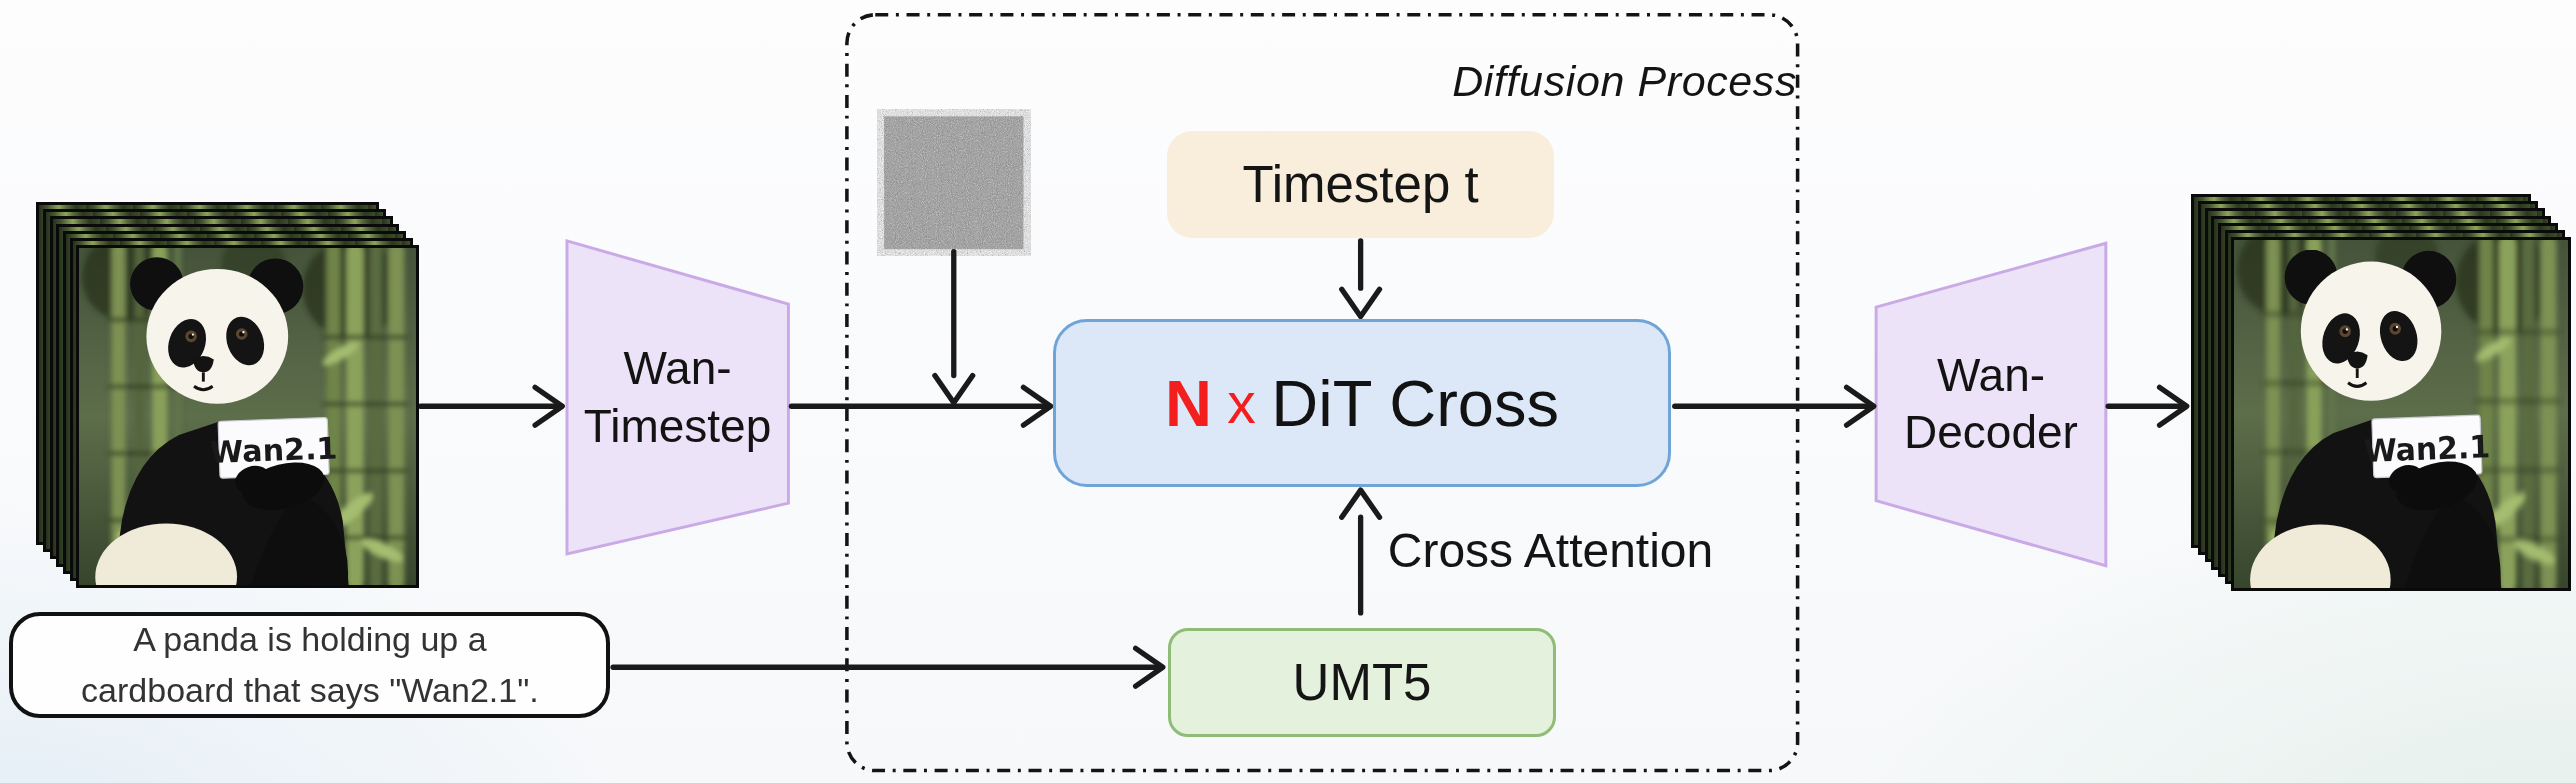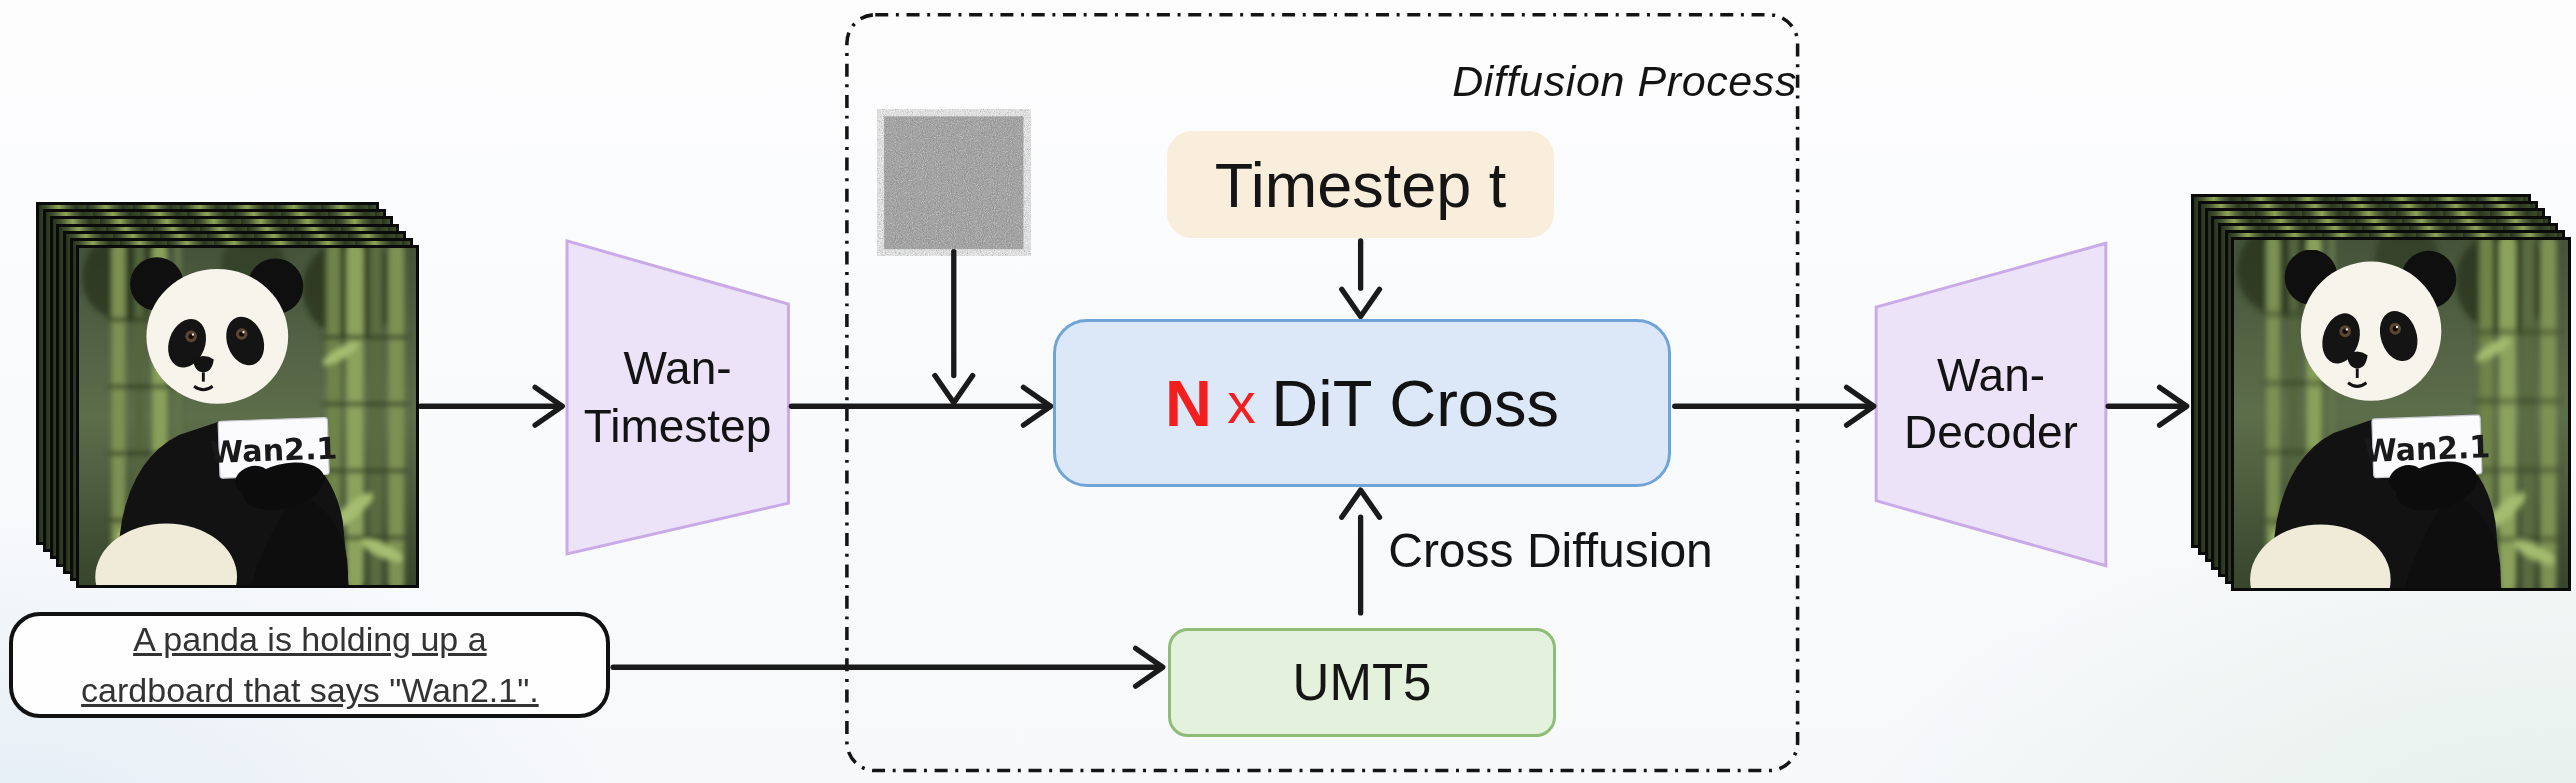--- a/index.html
+++ b/index.html
@@ -10,33 +10,33 @@
       radial-gradient(1122px 620px at 100% 112%, #e3efe9 0%, rgba(227,239,233,0) 66%),
       linear-gradient(180deg,#fdfdfe 0%,#f6f8fa 100%);
     color:#111;}
   .overlay{position:absolute;left:0;top:0;width:2576px;height:783px;}
 
   
   .lbl{position:absolute;display:flex;align-items:center;justify-content:center;text-align:center;box-sizing:border-box;}
   .diffusion-title{left:1240px;top:57px;width:557px;justify-content:flex-end;
     font-style:italic;font-size:43px;letter-spacing:0.6px;color:#141414;}
   .timestep-box{left:1167px;top:131px;width:387px;height:107px;background:var(--timestep-bg,#f8eedb);
-    border-radius:25px;font-size:63px;color:#151515;}
+    border-radius:25px;font-size:51px;color:#151515;}
   .dit-box{left:1053px;top:319px;width:618px;height:168px;background:var(--dit-bg,#dce8f7);
     border:3.5px solid var(--dit-border,#6fa4d8);border-radius:34px;font-size:65px;color:#121212;}
   .dit-box .n{color:var(--dit-accent,#f31f1f);font-weight:bold;}
   .dit-box .x{color:var(--dit-accent,#f31f1f);font-weight:normal;margin:0 15.4px;font-size:57px;}
   .umt5-box{left:1168px;top:628px;width:388px;height:109px;background:var(--umt5-bg,#e4f1dd);
     border:3px solid var(--umt5-border,#8fbc77);border-radius:20px;font-size:51px;color:#151515;}
   .cross-attention{left:1385px;top:523px;width:331px;font-size:48px;color:#141414;white-space:nowrap;}
   .enc-label{left:567px;top:241px;width:221px;height:313px;font-size:46px;line-height:1.25;color:#131313;}
   .dec-label{left:1876px;top:243px;width:230px;height:322px;font-size:46px;line-height:1.25;color:#131313;}
   .prompt-box{left:9.4px;top:612px;width:601px;height:106px;background:#fefefe;
     border:4.1px solid var(--prompt-border,#111);border-radius:31px;
-    font-size:34px;line-height:1.5;color:var(--prompt-text,#333);text-decoration:underline;}
+    font-size:34px;line-height:1.5;color:var(--prompt-text,#333);}
 
   
   .stack{position:absolute;}
   .stack-left{left:36px;top:202px;width:383px;height:386px;--fw:343px;--fh:343px;}
   .stack-right{left:2191px;top:194px;width:385px;height:400px;--fw:340px;--fh:354px;}
   .frame{position:absolute;width:var(--fw);height:var(--fh);box-sizing:border-box;
     border:3px solid #0a0a0a;
     background:
       repeating-linear-gradient(90deg,
         #25311c 0px,#445430 8.3px,#74894a 15.4px,#8da556 20px,#5a6c3e 27px,#2b381f 37px,#3d4c2b 47px);}
@@ -274,21 +274,21 @@
   <div class="lbl dit-box">
     <span class="n">N</span>
     <span class="x">x</span>
     <span>DiT Cross</span>
   </div>
 
   <div class="lbl umt5-box">
     <span>UMT5</span>
   </div>
 
-  <div class="lbl cross-attention">Cross Diffusion</div>
+  <div class="lbl cross-attention">Cross Attention</div>
 
   <div class="lbl enc-label">
     <div>
       <div>Wan-</div>
       <div>Timestep</div>
     </div>
   </div>
 
   <div class="lbl dec-label">
     <div>

